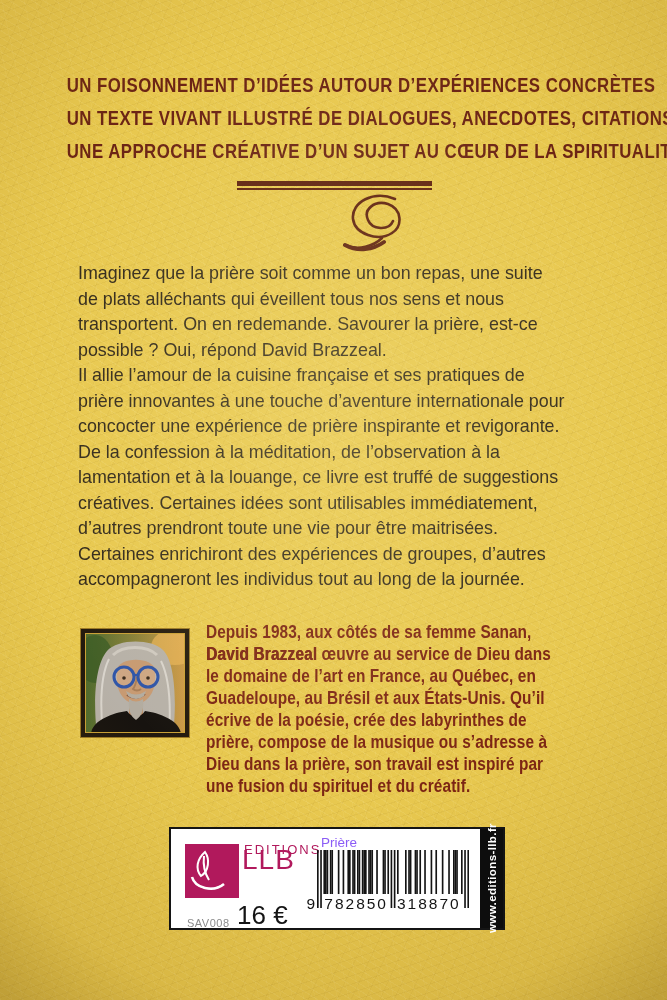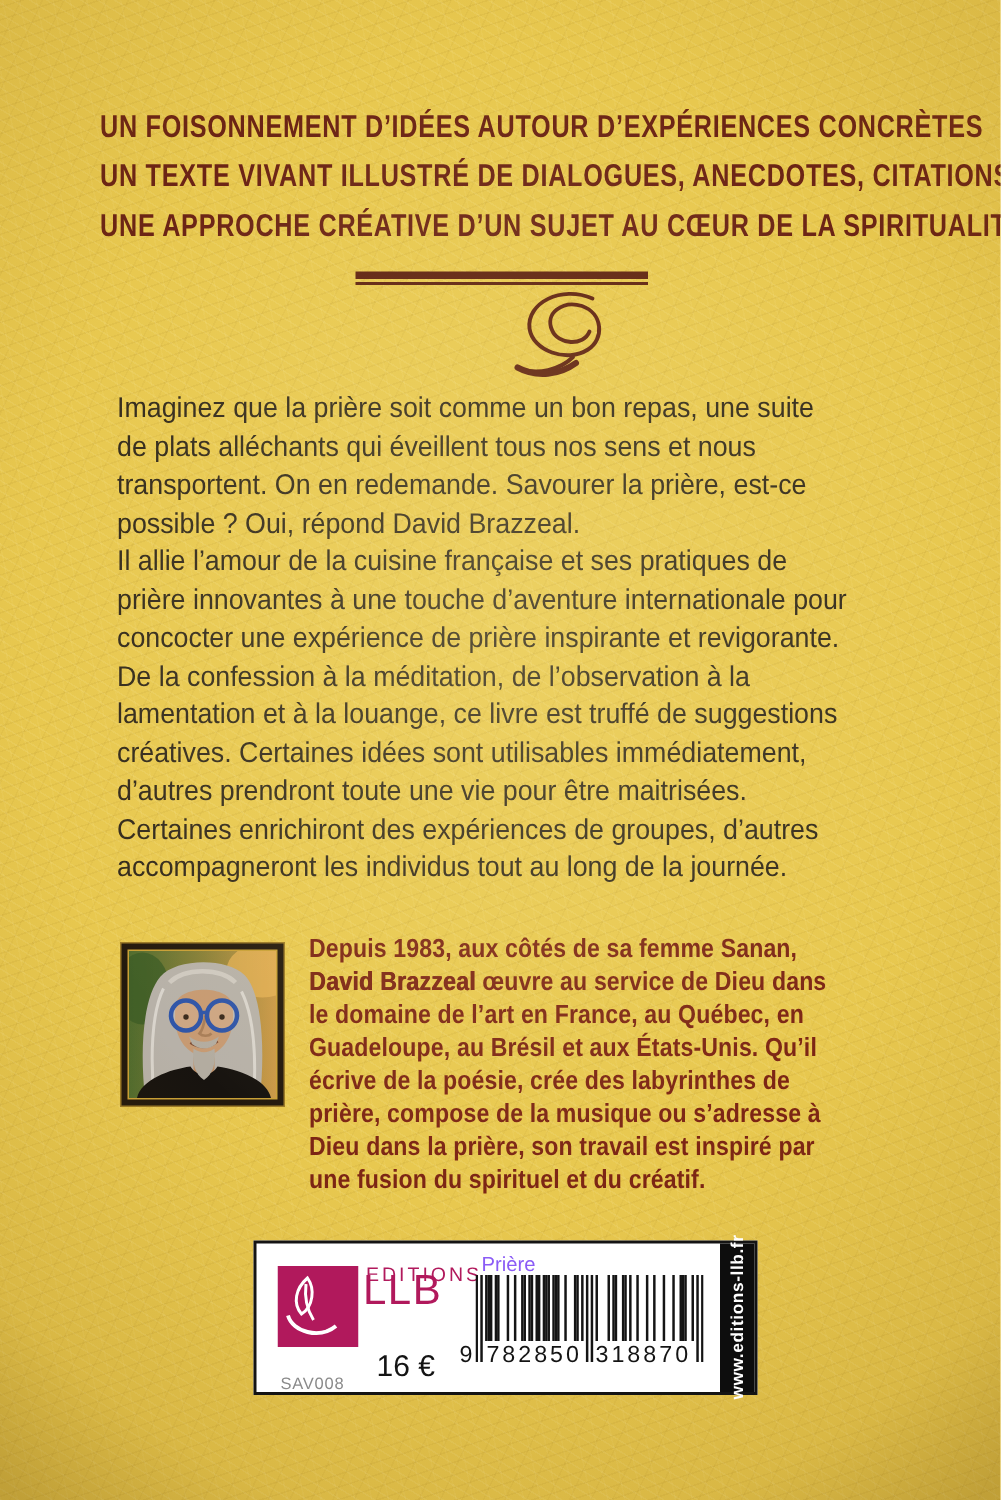--- a/index.html
+++ b/index.html
@@ -37,21 +37,21 @@
   .bio{position:absolute;left:206px;top:621px;color:#7c2514;transform:scaleX(.88);transform-origin:0 0;}
   .bio div{white-space:nowrap;font-size:17.5px;line-height:22px;font-weight:700;letter-spacing:.1px;}
   .bio-name{letter-spacing:.2px;text-shadow:.45px 0 0 #7c2514;}
   
   .footer-box{position:absolute;left:169px;top:827px;width:336px;height:103px;background:#ffffff;
     border:2px solid #141414;box-sizing:border-box;z-index:6;}
   .logo-square{position:absolute;left:14px;top:15px;width:54px;height:54px;}
   .pub-editions{position:absolute;left:73px;top:13px;font-size:13px;letter-spacing:2px;color:#b1195c;}
   .pub-llb{position:absolute;left:71px;top:11px;font-size:28px;line-height:40px;color:#b1195c;letter-spacing:1px;}
   .sku{position:absolute;left:16px;top:88px;font-size:11px;color:#8a8a8a;letter-spacing:.5px;}
-  .price{position:absolute;left:80px;top:71px;font-size:20px;color:#141414;}
+  .price{position:absolute;left:66px;top:71px;font-size:26px;color:#141414;}
   .category{position:absolute;left:150px;top:6px;font-size:13.5px;color:#8b5cf6;}
   .barcode{position:absolute;left:146px;top:21px;width:152px;height:76px;}
   #barcode-svg{position:absolute;left:0;top:0;fill:#141414;}
   .bc{position:absolute;top:45px;font-size:15.5px;color:#141414;}
   .bc.g1{left:-12px;width:10px;text-align:right;}
   .bc.g2{left:7px;width:64px;text-align:right;letter-spacing:2px;}
   .bc.g3{left:80px;width:64px;text-align:left;letter-spacing:2px;}
   .web-strip{position:absolute;right:0;top:0;bottom:0;width:23px;background:#0d0d0d;
     display:flex;align-items:center;justify-content:center;}
   .web-strip span{writing-mode:vertical-rl;transform:rotate(180deg);color:#fff;

